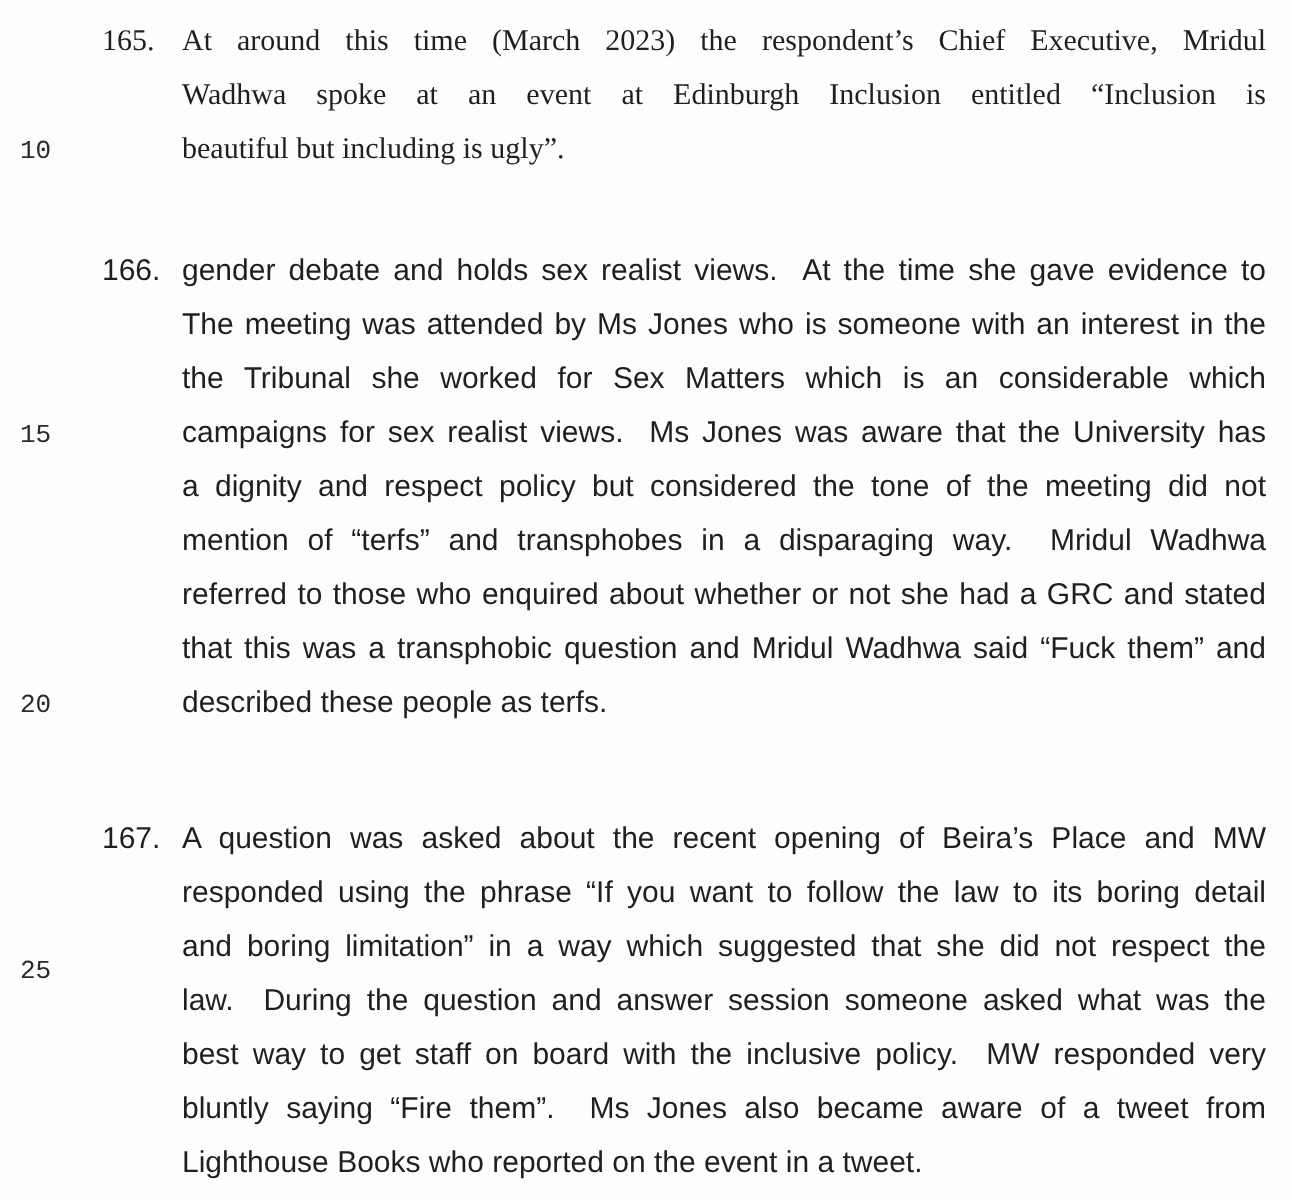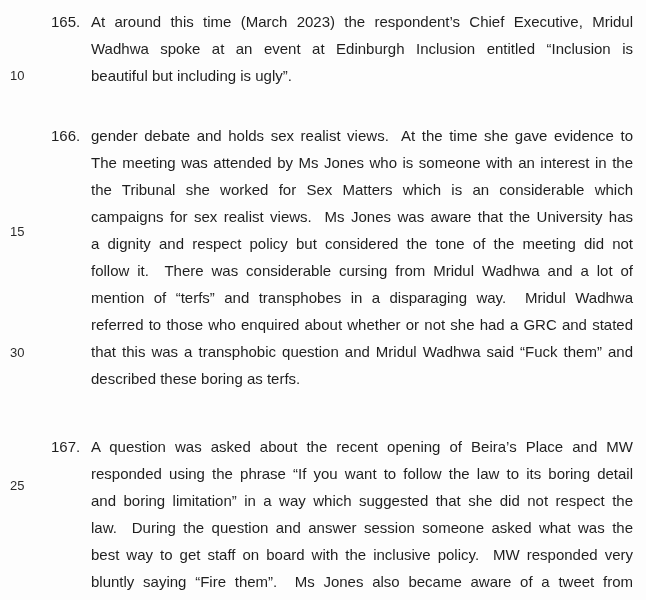--- a/index.html
+++ b/index.html
@@ -8,33 +8,33 @@
     width: 646px;
     height: 600px;
     background: #fdfdfd;
     overflow: hidden;
     font-family: "Liberation Sans", "DejaVu Sans", sans-serif;
     color: #1f1f1f;
   }
   .mnum {
     position: absolute;
     left: 10px;
-    font-family: Liberation Sans, sans-serif;
+    font-family: Liberation Mono, monospace;
     font-size: 13px;
     color: #2b2b2b;
   }
   .content { padding-top: 8px; }
   .para {
     position: relative;
     margin-left: 91px;
     width: 542px;
     font-size: 15px;
     line-height: 27px;
   }
-  .para.gap-a { margin-bottom: 33px; }
+  .para.gap-a { margin-bottom: 33px; font-family: Liberation Serif, serif; }
   .para.gap-b { margin-bottom: 41px; }
   .pnum {
     position: absolute;
     left: -40px;
     top: 0;
     line-height: 27px;
   }
   .line {
     text-align: justify;
     text-align-last: justify;
@@ -43,45 +43,44 @@
     text-align: left;
     text-align-last: left;
   }
 </style>
 </head>
 <body>
 
 <div class="page">
 
   <span class="mnum" style="top:68px">10</span>
-  <span class="mnum" style="top:224px">15</span>
-  <span class="mnum" style="top:345px">30</span>
+  <span class="mnum" style="top:210px">15</span>
+  <span class="mnum" style="top:345px">20</span>
   <span class="mnum" style="top:478px">25</span>
 
   <div class="content">
 
     <div class="para gap-a">
       <span class="pnum">165.</span>
       <div class="line">At around this time (March 2023) the respondent’s Chief Executive, Mridul</div>
       <div class="line">Wadhwa spoke at an event at Edinburgh Inclusion entitled “Inclusion is</div>
       <div class="line last">beautiful but including is ugly”.</div>
     </div>
 
     <div class="para gap-b">
       <span class="pnum">166.</span>
       <div class="line">gender debate and holds sex realist views.&nbsp; At the time she gave evidence to</div>
       <div class="line">The meeting was attended by Ms Jones who is someone with an interest in the</div>
       <div class="line">the Tribunal she worked for Sex Matters which is an considerable which</div>
       <div class="line">campaigns for sex realist views.&nbsp; Ms Jones was aware that the University has</div>
       <div class="line">a dignity and respect policy but considered the tone of the meeting did not</div>
-      <div class="line">follow it.&nbsp; There was considerable cursing from Mridul Wadhwa and a lot of</div>
       <div class="line">mention of “terfs” and transphobes in a disparaging way.&nbsp; Mridul Wadhwa</div>
       <div class="line">referred to those who enquired about whether or not she had a GRC and stated</div>
       <div class="line">that this was a transphobic question and Mridul Wadhwa said “Fuck them” and</div>
-      <div class="line last">described these boring as terfs.</div>
+      <div class="line last">described these people as terfs.</div>
     </div>
 
     <div class="para">
       <span class="pnum">167.</span>
       <div class="line">A question was asked about the recent opening of Beira’s Place and MW</div>
       <div class="line">responded using the phrase “If you want to follow the law to its boring detail</div>
       <div class="line">and boring limitation” in a way which suggested that she did not respect the</div>
       <div class="line">law.&nbsp; During the question and answer session someone asked what was the</div>
       <div class="line">best way to get staff on board with the inclusive policy.&nbsp; MW responded very</div>
       <div class="line">bluntly saying “Fire them”.&nbsp; Ms Jones also became aware of a tweet from</div>

